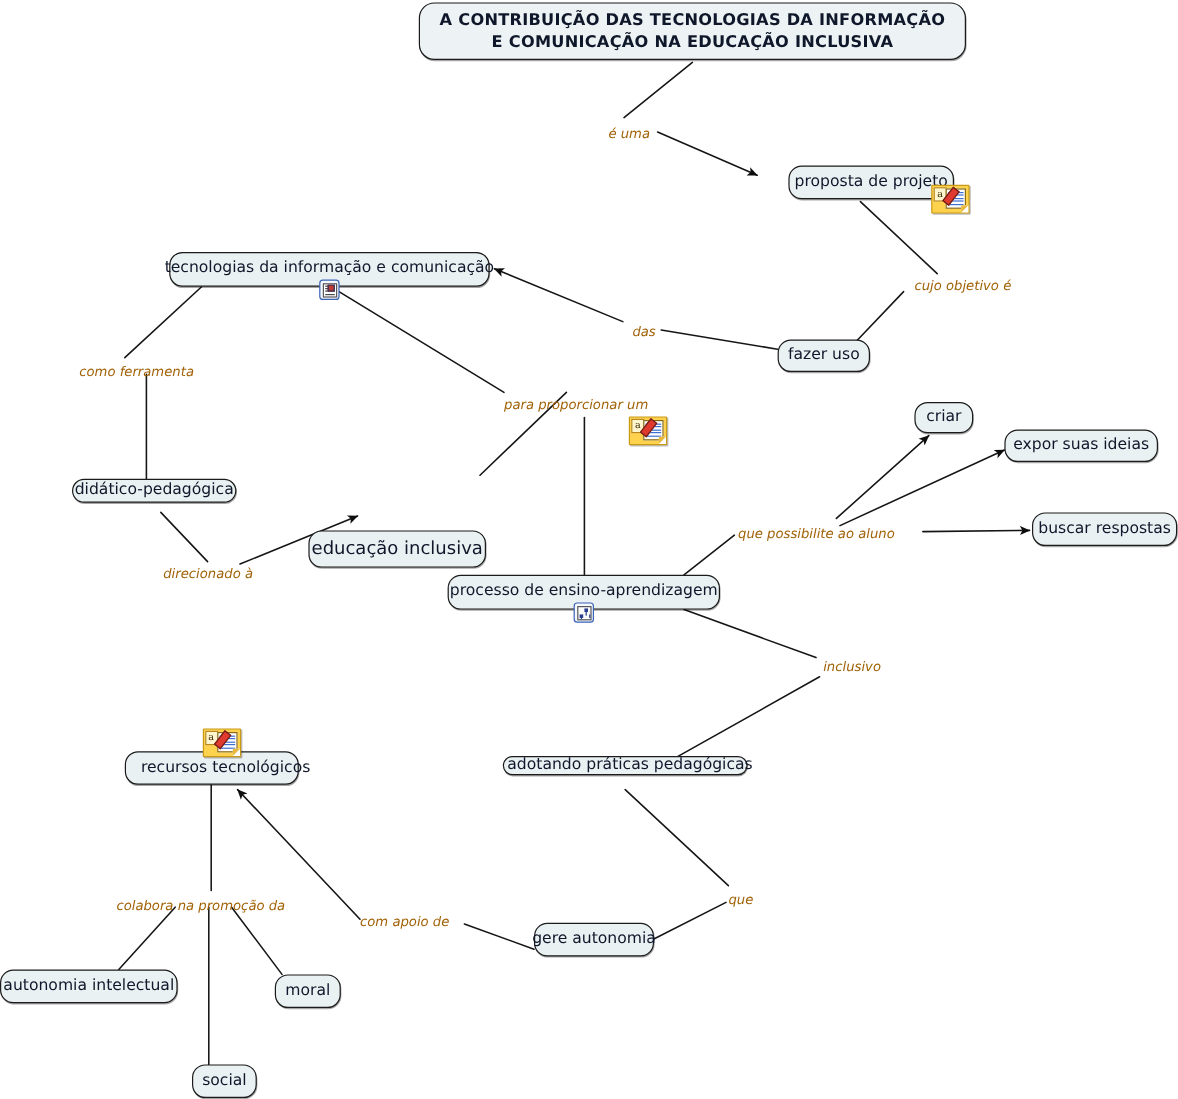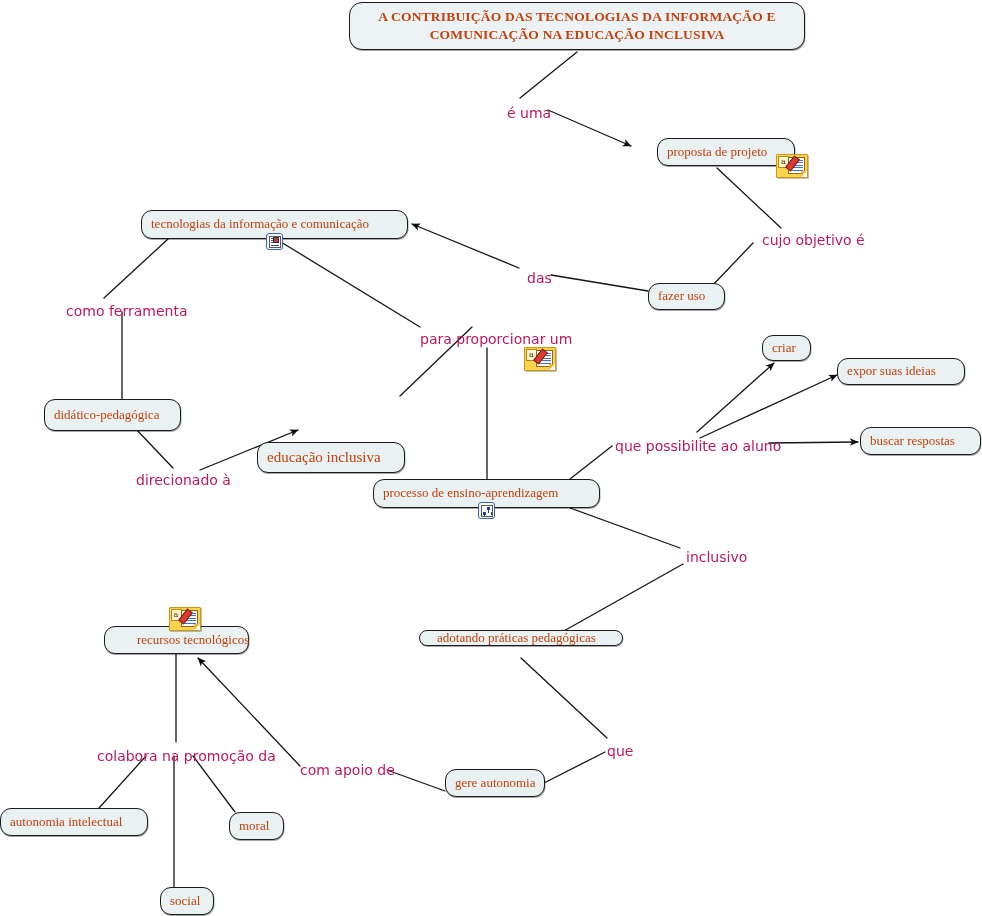--- a/index.html
+++ b/index.html
@@ -26,51 +26,52 @@
     width: 982px;
     height: 916px;
     pointer-events: none;
   }
   .node {
     position: absolute;
     box-sizing: border-box;
     background: #eaf1f3;
     border: 1.4px solid #1b1b1b;
     border-radius: 11px;
-    color: #c2410c;
+    color: #0f172a;
     font-size: 13px;
     line-height: 1.15;
     display: flex;
     align-items: center;
+    justify-content: center;
     text-align: center;
     padding: 0 9px;
     white-space: nowrap;
     box-shadow: 0.5px 1px 0 rgba(0,0,0,0.35);
-    font-family: Liberation Serif, serif;
   }
   .node.title-node {
     background: #edf2f4;
     border-radius: 13px;
     font-weight: bold;
     font-size: 13.5px;
     letter-spacing: 0.2px;
     line-height: 1.35;
     white-space: normal;
     padding: 0 14px;
   }
   .node.big {
     font-size: 15px;
   }
   .link-label {
     position: absolute;
-    font-size: 14px;
-    color: #be185d;
+    font-size: 11px;
+    color: #a16207;
     background: transparent;
     white-space: nowrap;
     line-height: 1;
+    font-style: italic;
   }
   
   .note-icon {
     position: absolute;
     width: 30px;
     height: 22px;
     background: #ffd24d;
     border: 1px solid #c99a18;
     border-radius: 1px;
     box-shadow: 1px 1px 0 rgba(0,0,0,0.25);
@@ -258,21 +259,21 @@
       </div>
       <div class="node" style="left: 762px; top: 335px; width: 49px; height: 26px;">
         <span>criar</span>
       </div>
       <div class="node" style="left: 837px; top: 358px; width: 128px; height: 27px;">
         <span>expor suas ideias</span>
       </div>
       <div class="node" style="left: 860px; top: 427px; width: 121px; height: 28px;">
         <span>buscar respostas</span>
       </div>
-      <div class="node" style="left: 44px; top: 399px; width: 137px; height: 32px;">
+      <div class="node" style="left: 60px; top: 399px; width: 137px; height: 20px;">
         <span>didático-pedagógica</span>
       </div>
       <div class="node big" style="left: 257px; top: 396px; width: 148px; height: 31px; margin-top: 46px;">
         <span>educação inclusiva</span>
       </div>
       <div class="node" style="left: 373px; top: 479px; width: 227px; height: 29px;">
         <span>processo de ensino-aprendizagem</span>
       </div>
       <div style="position: absolute; left: 478px; top: 502px; width: 17px; height: 17px;">
         <span class="res-icon map">

